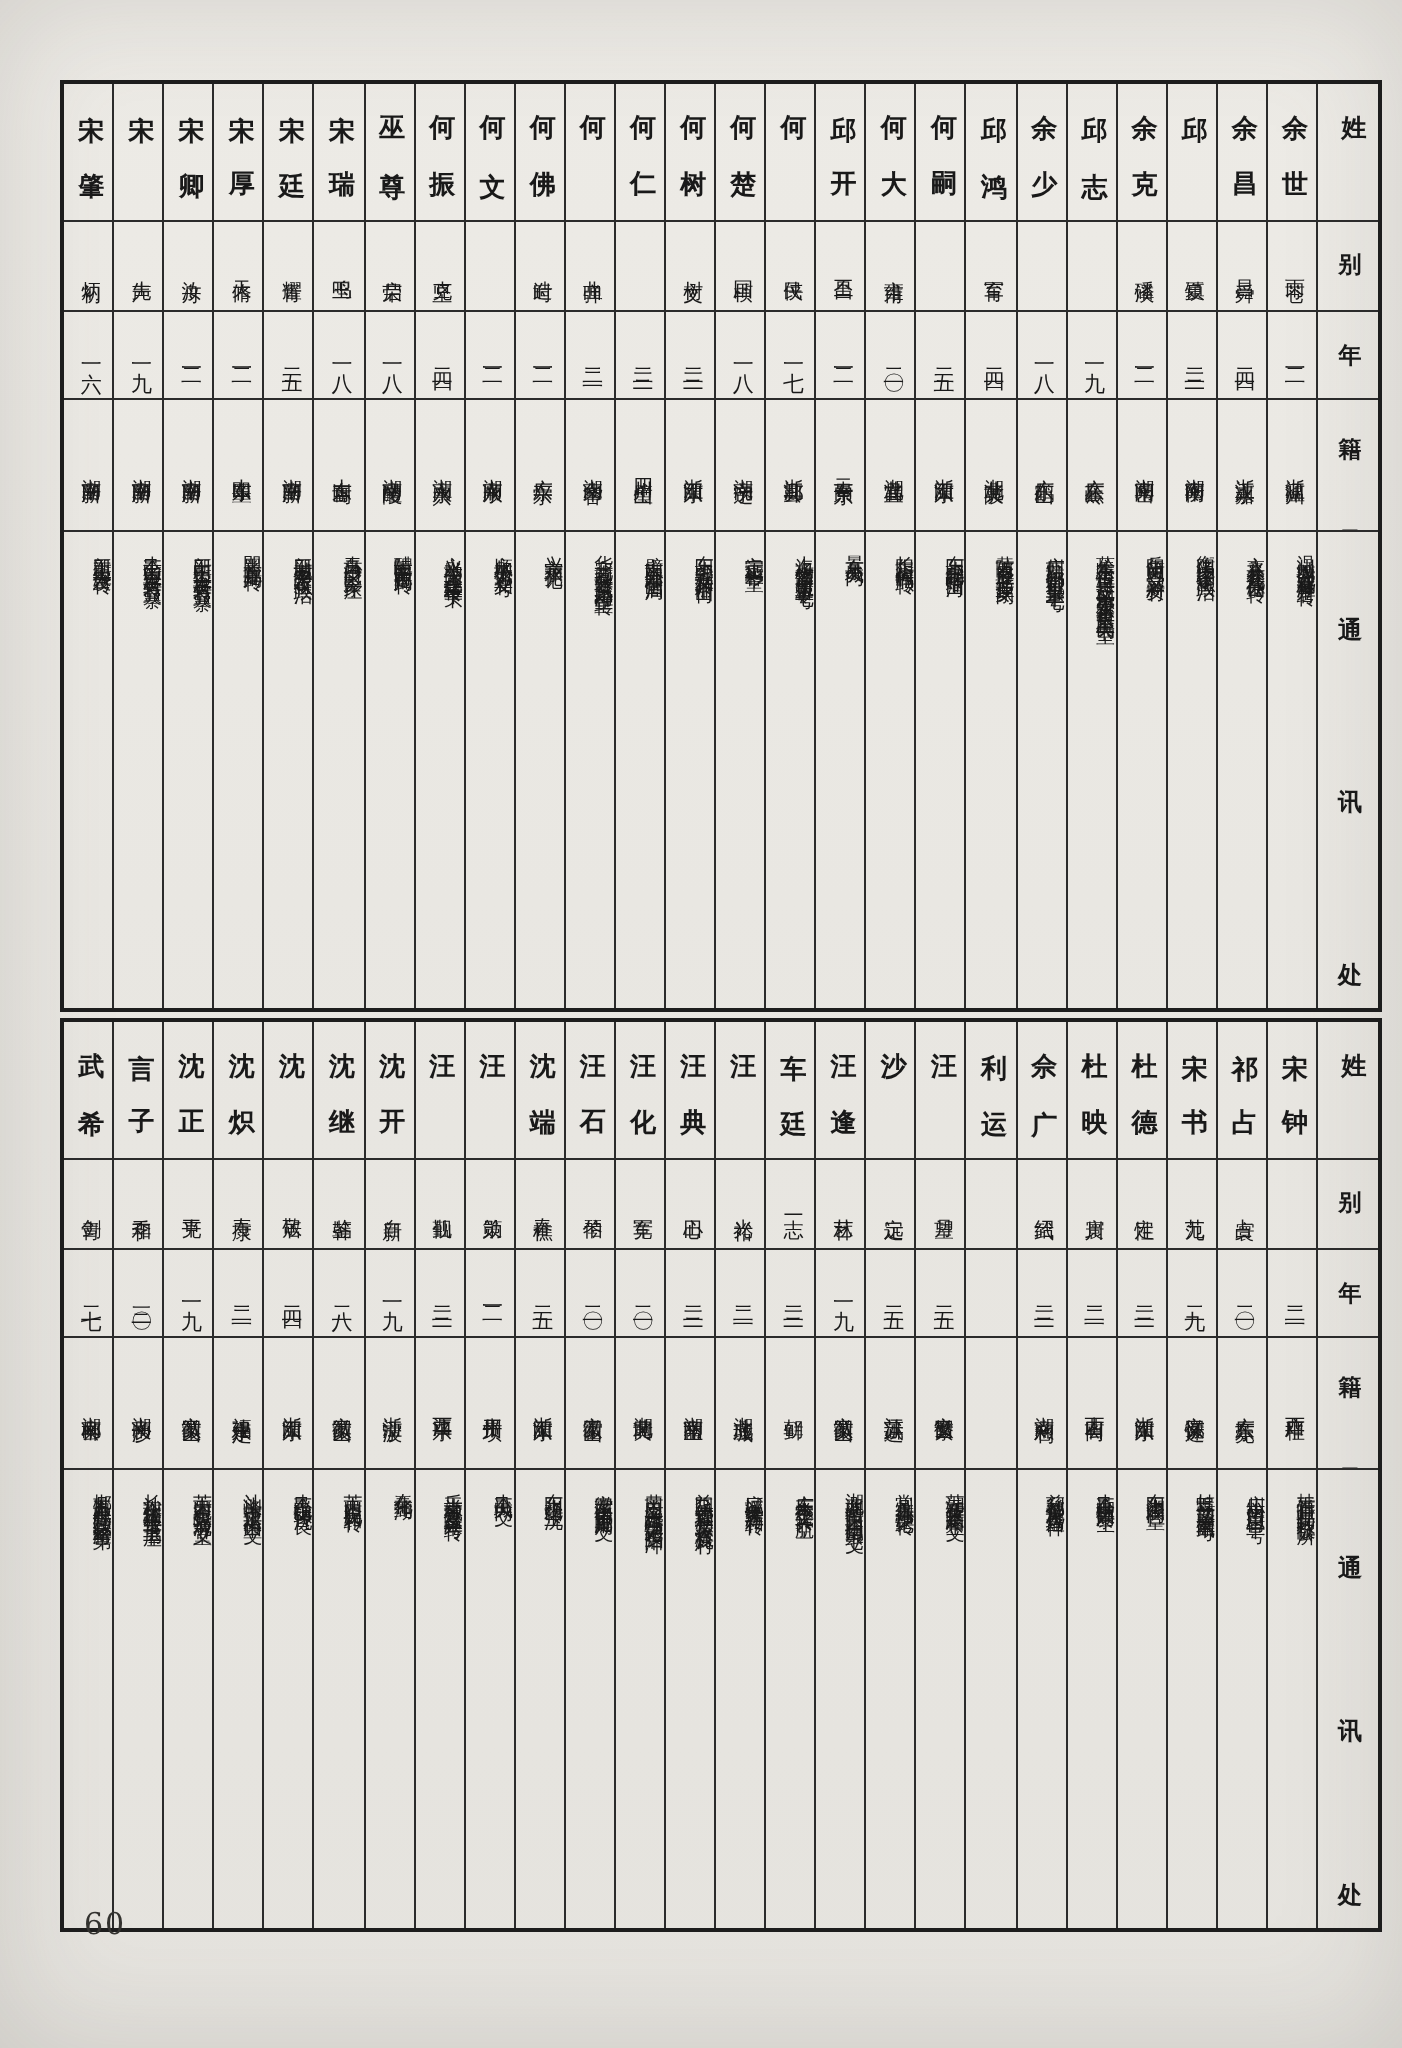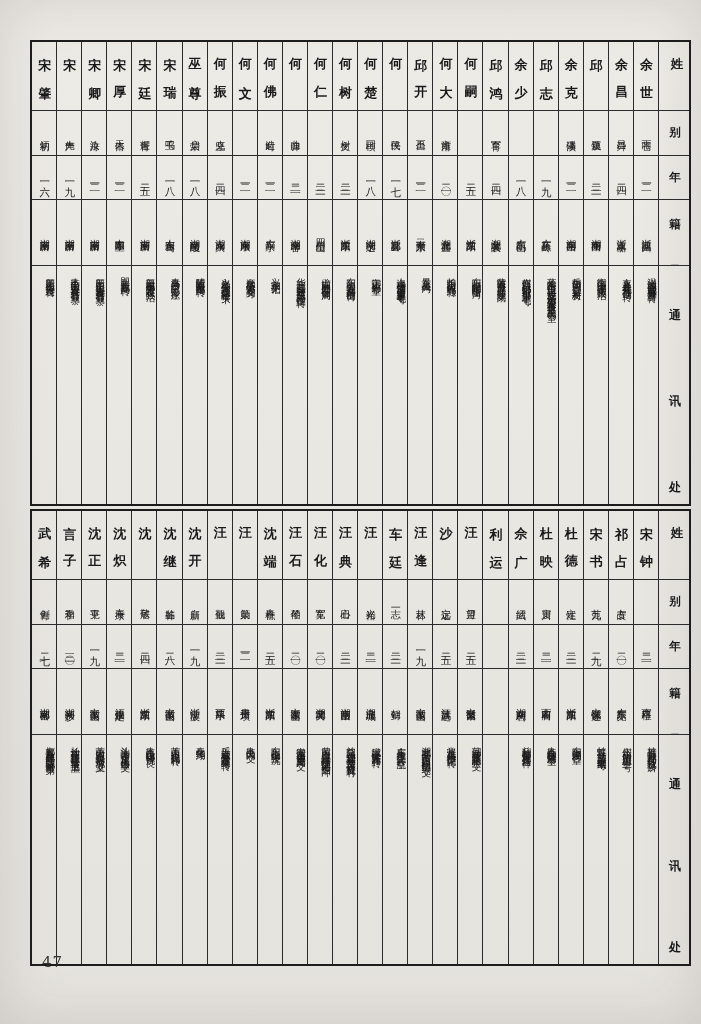--- a/index.html
+++ b/index.html
@@ -398,14 +398,14 @@
         <div class="cell r4">长沙株州瑞生祥号转平上书屋</div>
       </div>
       <div class="col">
         <div class="cell r0">武希良</div>
         <div class="cell r1">剑青</div>
         <div class="cell r2">二七</div>
         <div class="cell r3">湖南郴县</div>
         <div class="cell r4">郴县五里牌邮局转武家湾将军第</div>
       </div>
     </div>
-  <div class="page-number">47</div>
+  <div class="page-number">60</div>
 </div>
 
 </body></html>

